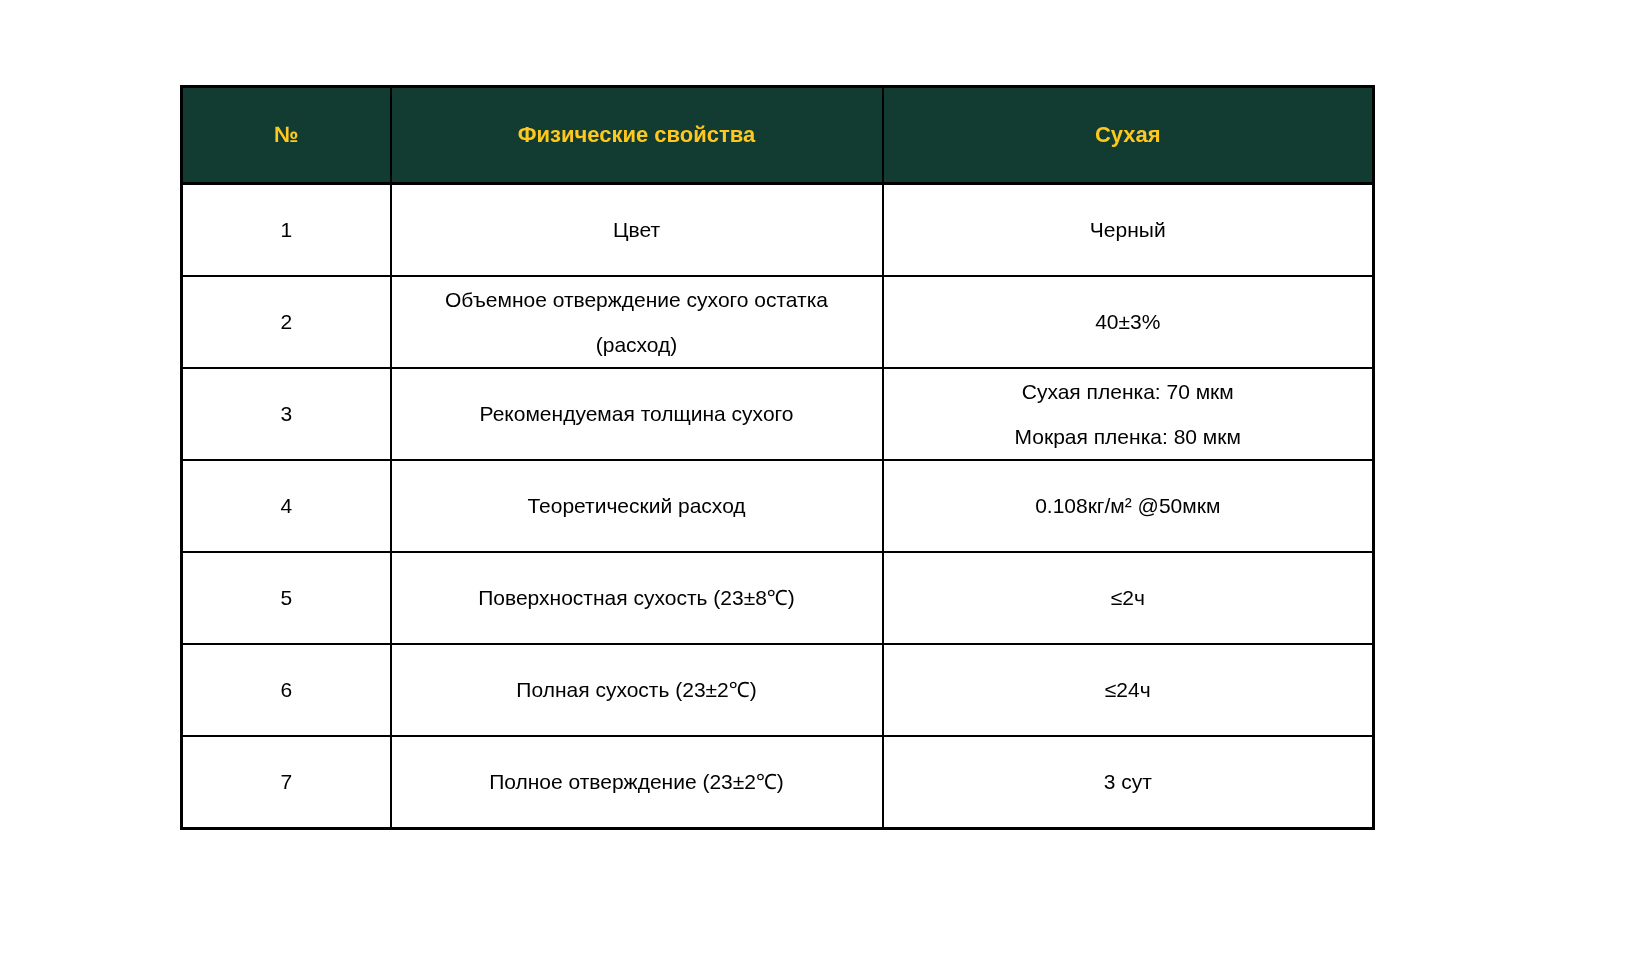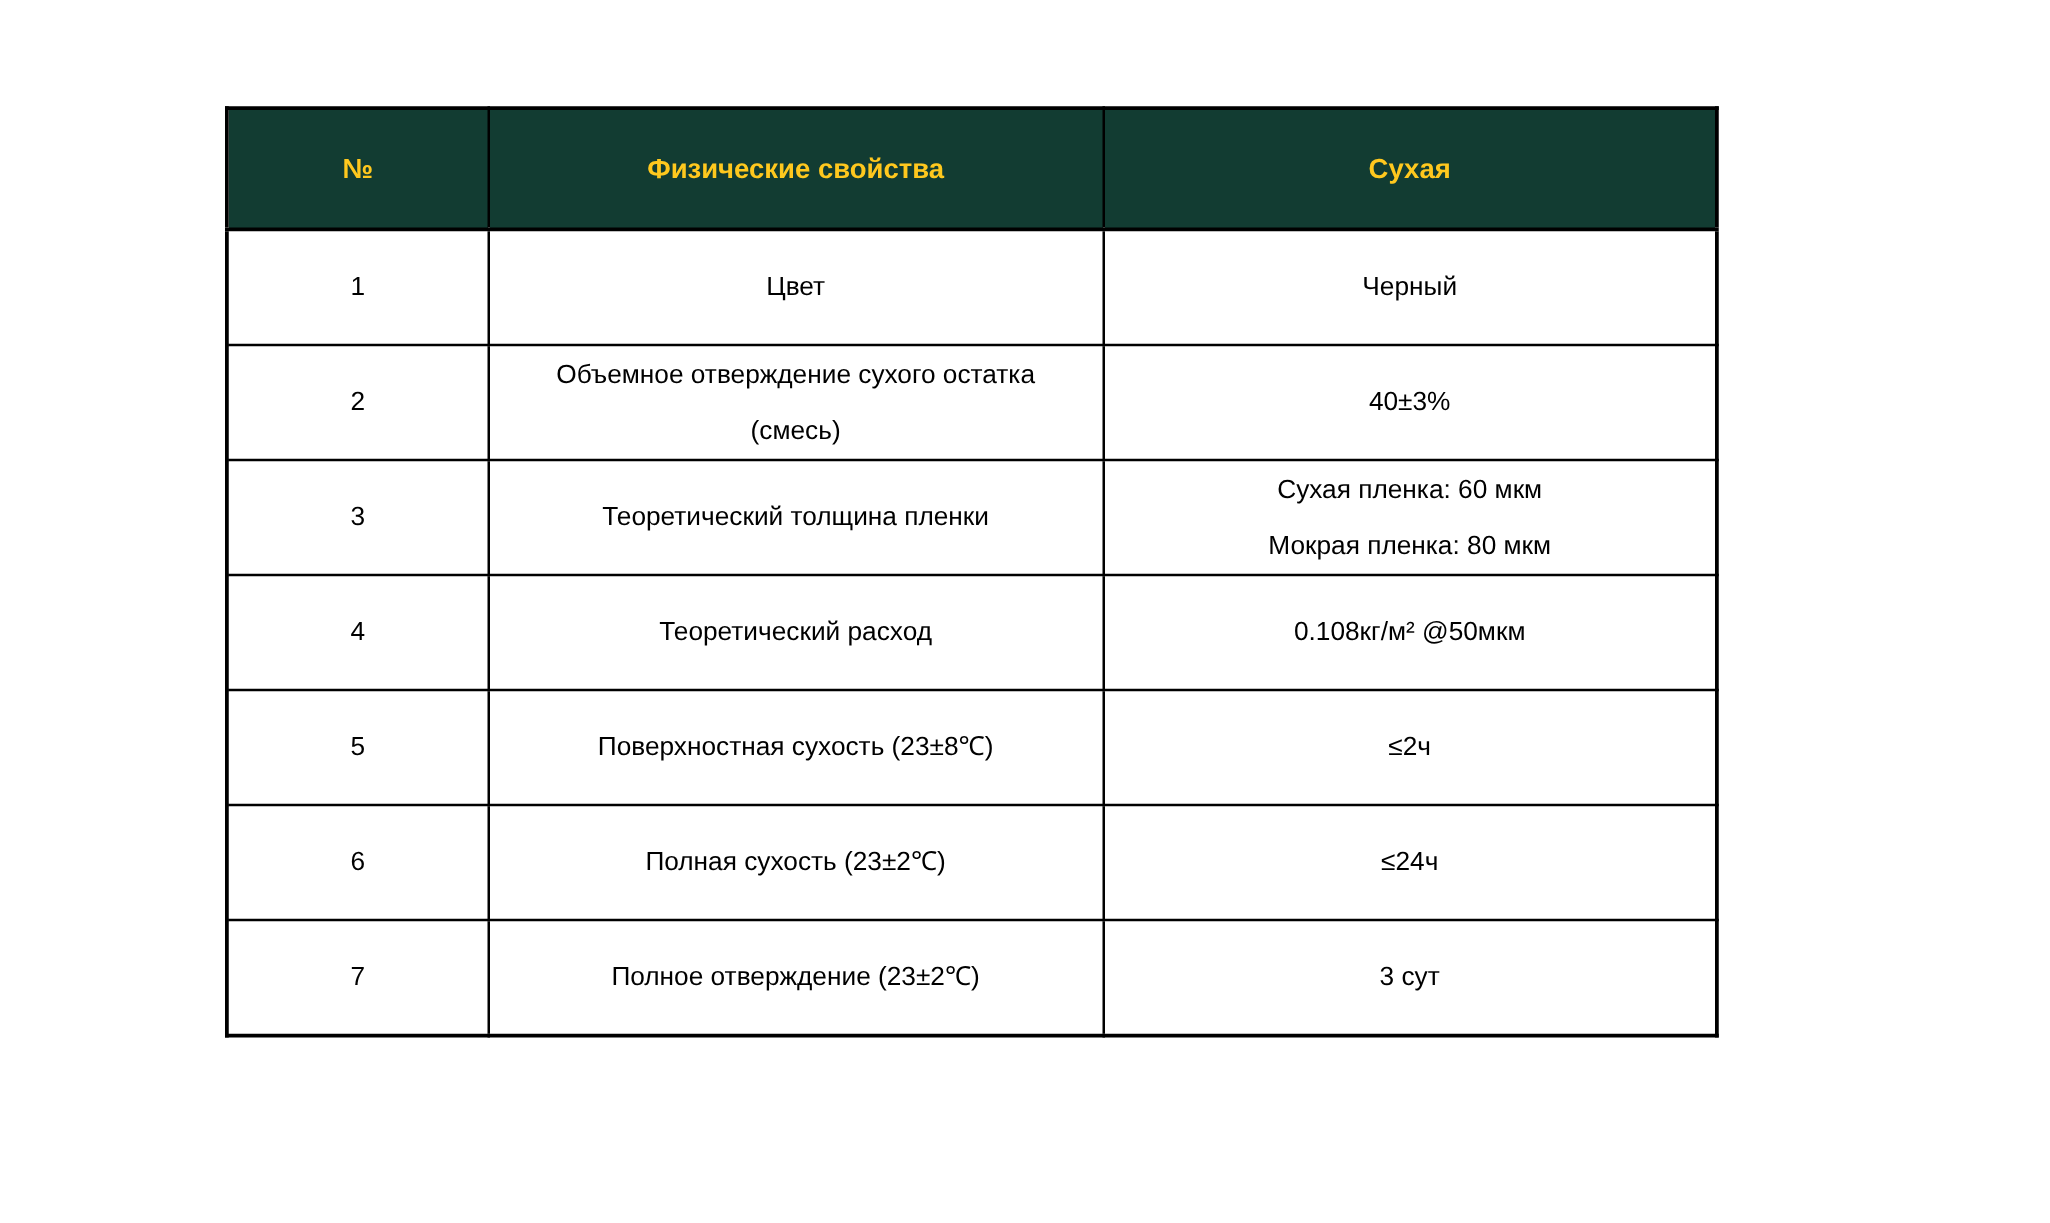--- a/index.html
+++ b/index.html
@@ -74,35 +74,35 @@
           <td>
             <div class="cell-line">Черный</div>
           </td>
         </tr>
         <tr>
           <td>
             <div class="cell-line">2</div>
           </td>
           <td>
             <div class="cell-line">Объемное отверждение сухого остатка</div>
-            <div class="cell-line">(смесь)</div>
+            <div class="cell-line">(расход)</div>
           </td>
           <td>
             <div class="cell-line">40±3%</div>
           </td>
         </tr>
         <tr>
           <td>
             <div class="cell-line">3</div>
           </td>
           <td>
-            <div class="cell-line">Теоретический толщина пленки</div>
+            <div class="cell-line">Рекомендуемая толщина сухого</div>
           </td>
           <td>
-            <div class="cell-line">Сухая пленка: 60 мкм</div>
+            <div class="cell-line">Сухая пленка: 70 мкм</div>
             <div class="cell-line">Мокрая пленка: 80 мкм</div>
           </td>
         </tr>
         <tr>
           <td>
             <div class="cell-line">4</div>
           </td>
           <td>
             <div class="cell-line">Теоретический расход</div>
           </td>

